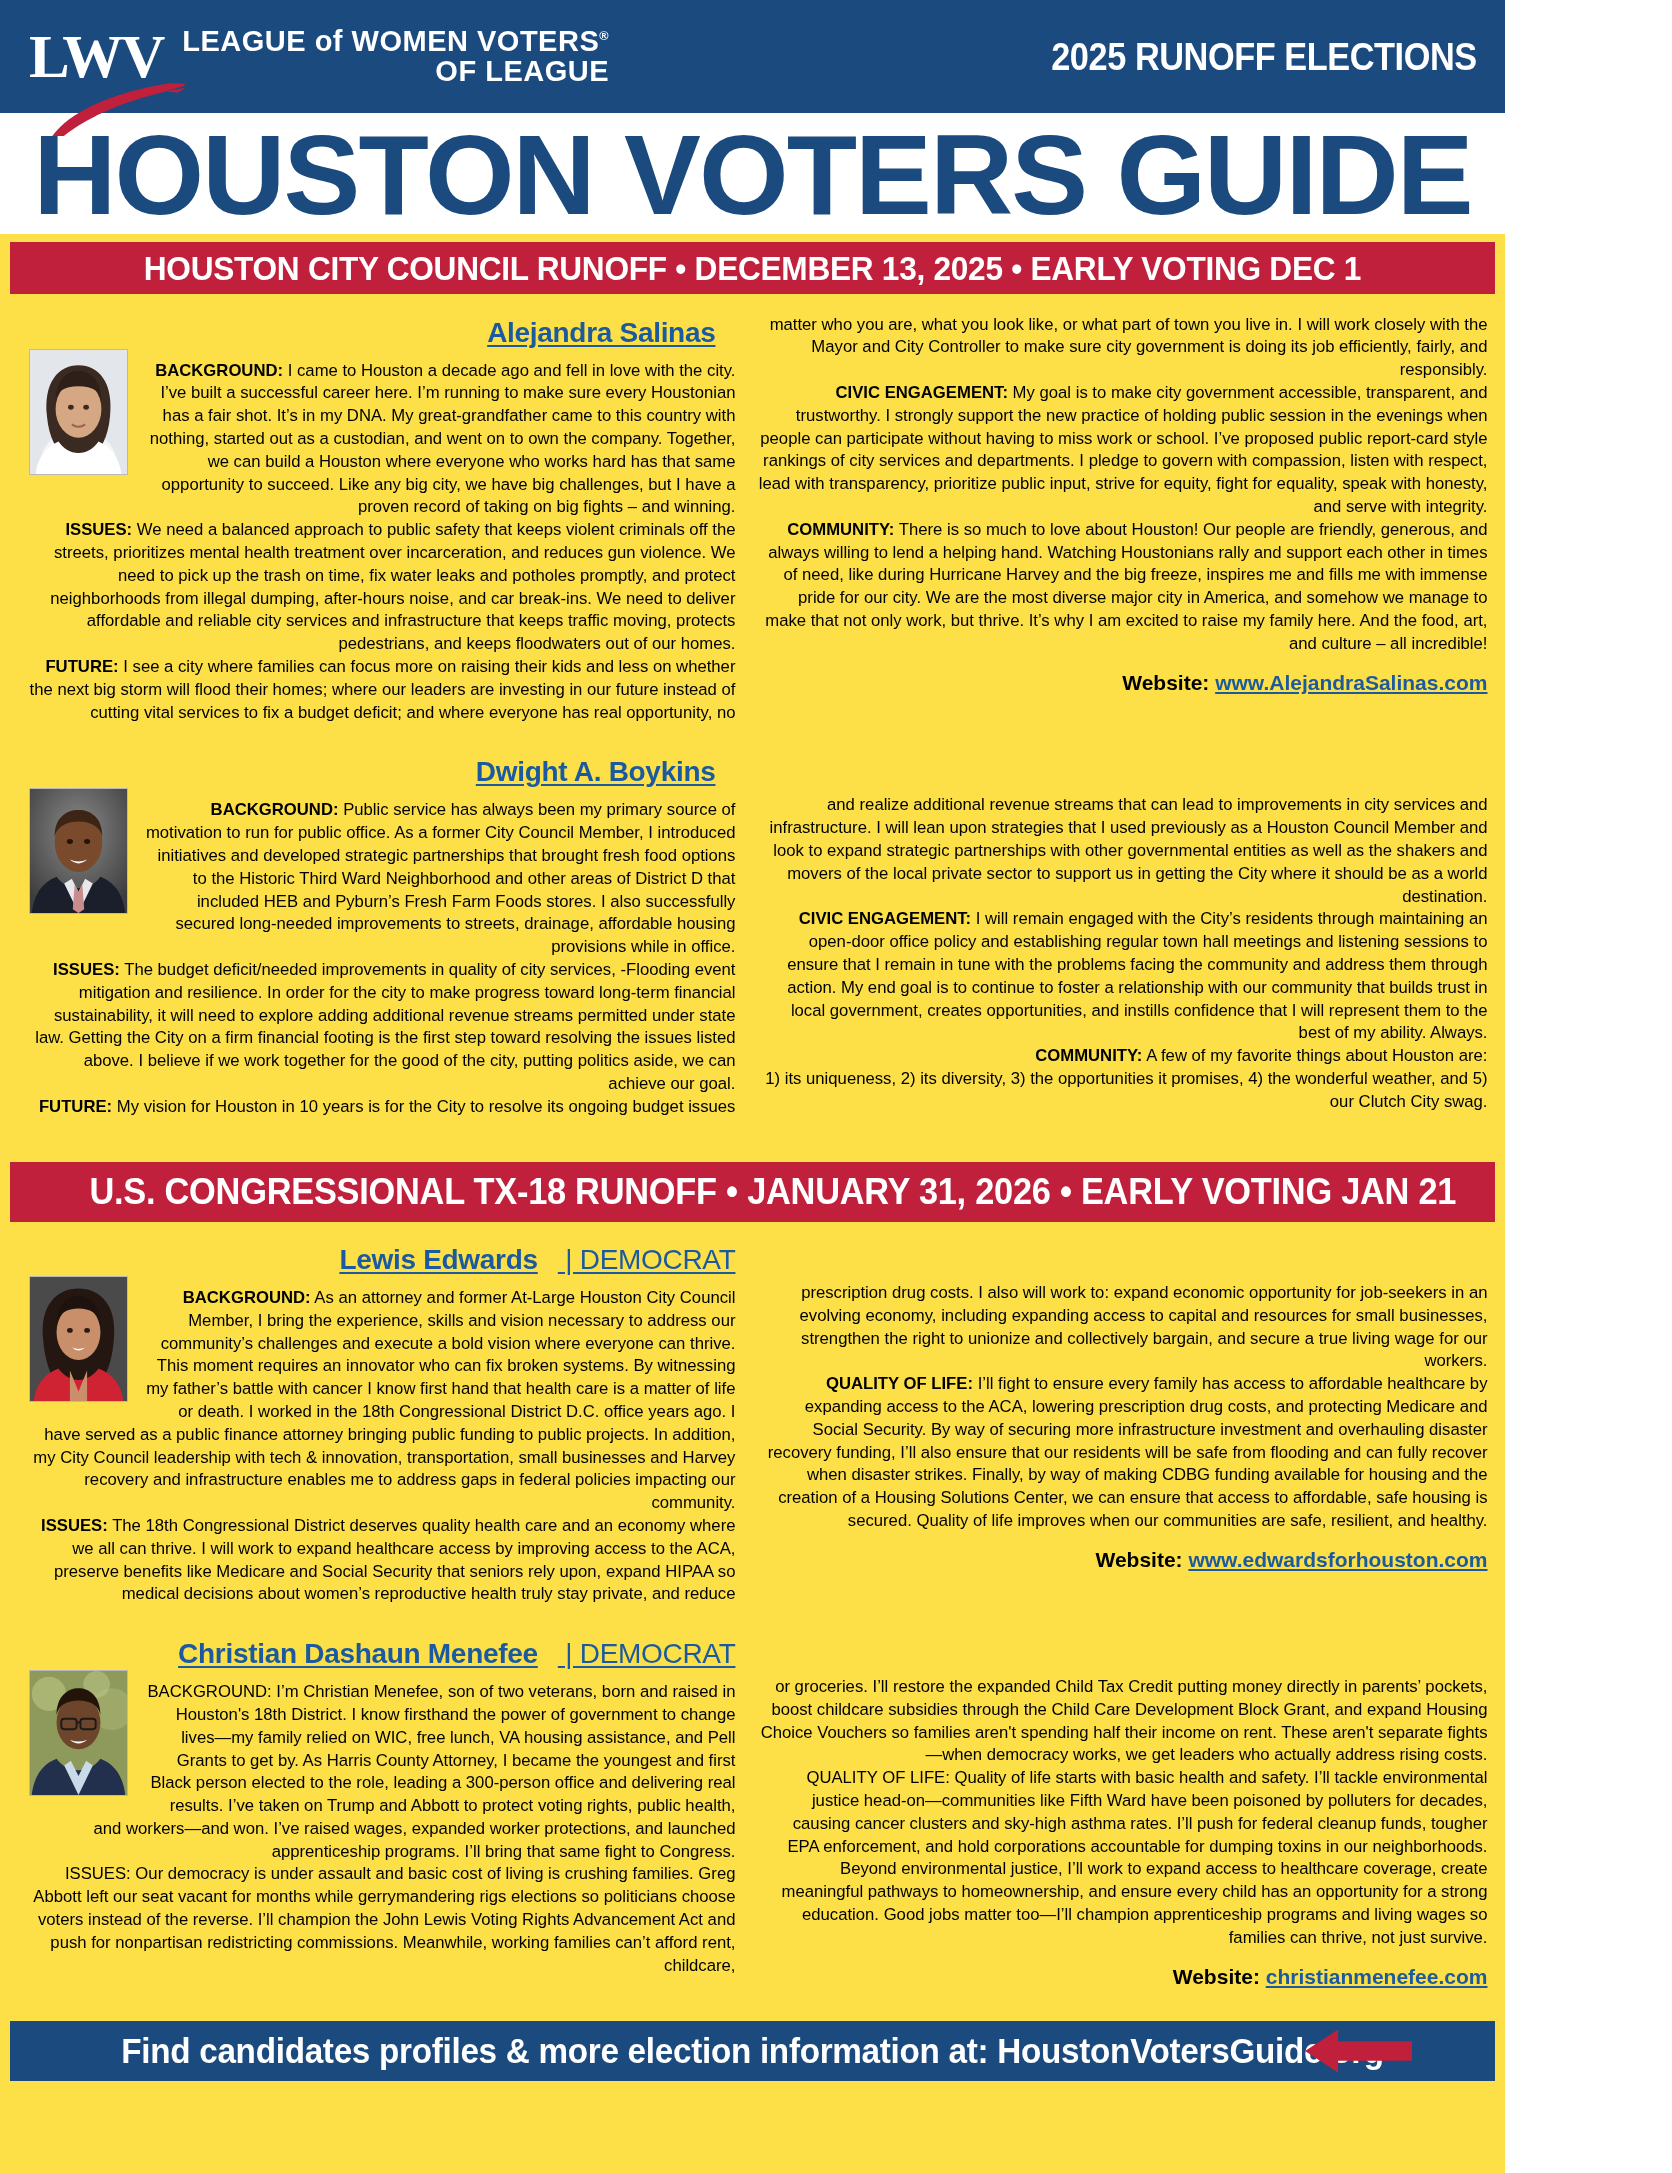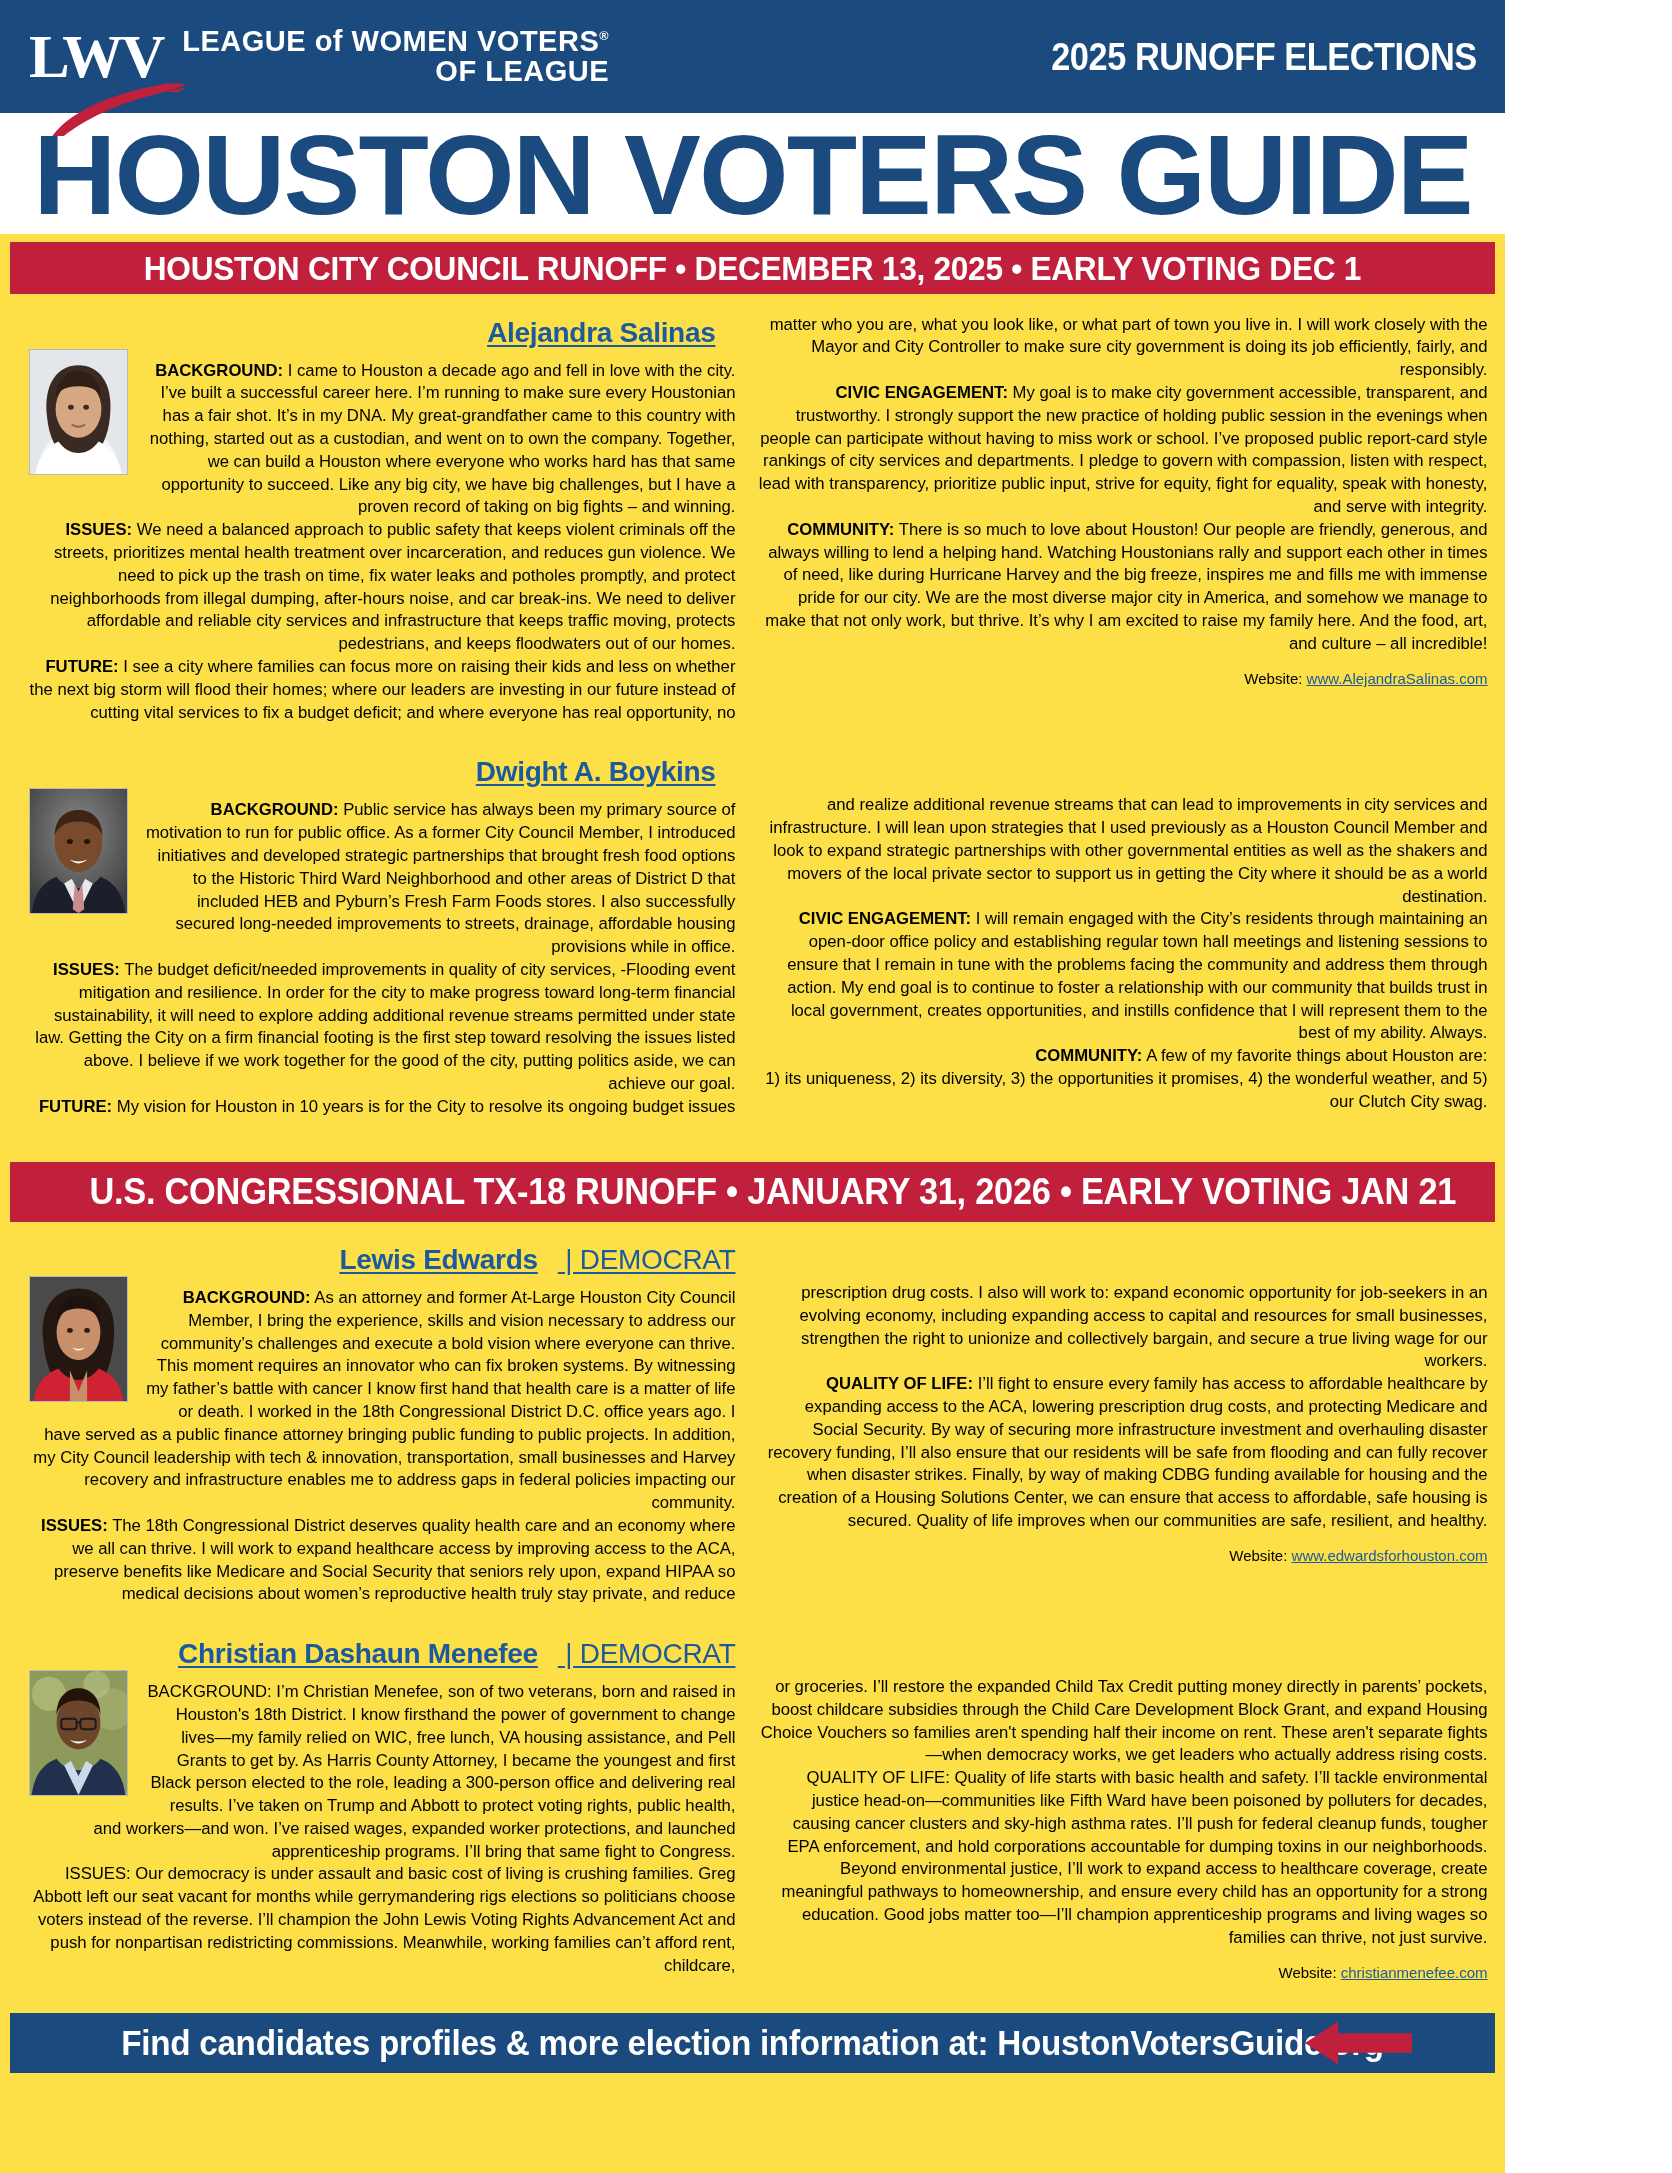--- a/index.html
+++ b/index.html
@@ -135,22 +135,23 @@
     text-underline-offset: 2.9px;
     margin: 0 0 7.8px 0;
     letter-spacing: -0.3px;
     display: block;
   }
   .cand-name .party { font-weight: normal; margin-left: 20px; }
   .body-text { margin: 0; }
   .body-text b { font-weight: bold; }
   .website-line {
     margin-top: 13.6px;
-    font-size: 15px;
+    font-size: 21px;
     padding-left: 9.7px;
+    font-weight: bold;
   }
   .website-line a { color: #1b5a9e; text-decoration: underline; }
   .spacer-lg { height: 43px; }
   .spacer-md { height: 29px; }
   .spacer-sm { height: 19.4px; }
 
   
   .footer {
     background: #1b4a7e;
     height: 60px;

